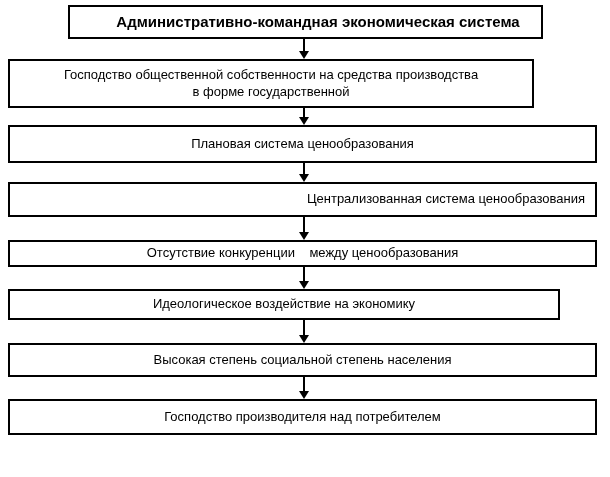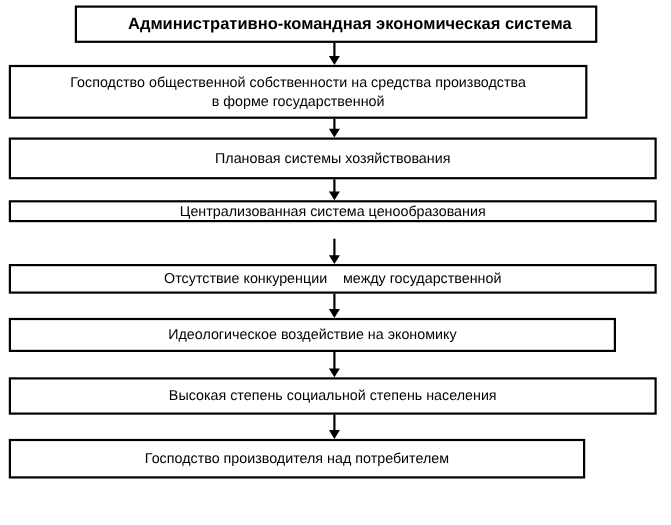--- a/index.html
+++ b/index.html
@@ -26,25 +26,25 @@
     line-height: 1.3;
     padding: 1px 10px;
   }
   .node-label { white-space: pre-wrap; }
   .root-node {
     left: 68px; top: 5px; width: 475px; height: 34px;
     font-weight: bold; font-size: 15px; padding-left: 35px;
   }
   .n1 { left: 8px; top: 59px;  width: 526px; height: 49px; }
   .n2 { left: 8px; top: 125px; width: 589px; height: 38px; }
-  .n3 { left: 8px; top: 182px; width: 589px; height: 20px; }
+  .n3 { left: 8px; top: 182px; width: 589px; height: 35px; justify-content: flex-end; }
   .n4 { left: 8px; top: 240px; width: 589px; height: 27px; }
   .n5 { left: 8px; top: 289px; width: 552px; height: 31px; text-align: right; }
   .n6 { left: 8px; top: 343px; width: 589px; height: 34px; }
-  .n7 { left: 8px; top: 399px; width: 524px; height: 36px; text-align: center; }
+  .n7 { left: 8px; top: 399px; width: 589px; height: 36px; text-align: center; }
   .arrow {
     position: absolute;
     left: 304px;
     transform: translateX(-50%);
     display: flex;
     flex-direction: column;
     align-items: center;
   }
   .arrow .stem { width: 2px; background: var(--ink, #000); flex: 1; }
   .arrow .head {
@@ -88,39 +88,39 @@
     <span class="node-label">Господство общественной собственности на средства производства
 в форме государственной</span>
   </div>
 
   <div class="arrow a2">
     <div class="stem"></div>
     <div class="head"></div>
   </div>
 
   <div class="node n2">
-    <span class="node-label">Плановая системы хозяйствования</span>
+    <span class="node-label">Плановая система ценообразования</span>
   </div>
 
   <div class="arrow a3">
     <div class="stem"></div>
     <div class="head"></div>
   </div>
 
   <div class="node n3">
     <span class="node-label">Централизованная система ценообразования</span>
   </div>
 
   <div class="arrow a4">
     <div class="stem"></div>
     <div class="head"></div>
   </div>
 
   <div class="node n4">
-    <span class="node-label">Отсутствие конкуренции    между государственной</span>
+    <span class="node-label">Отсутствие конкуренции    между ценообразования</span>
   </div>
 
   <div class="arrow a5">
     <div class="stem"></div>
     <div class="head"></div>
   </div>
 
   <div class="node n5">
     <span class="node-label">Идеологическое воздействие на экономику</span>
   </div>

